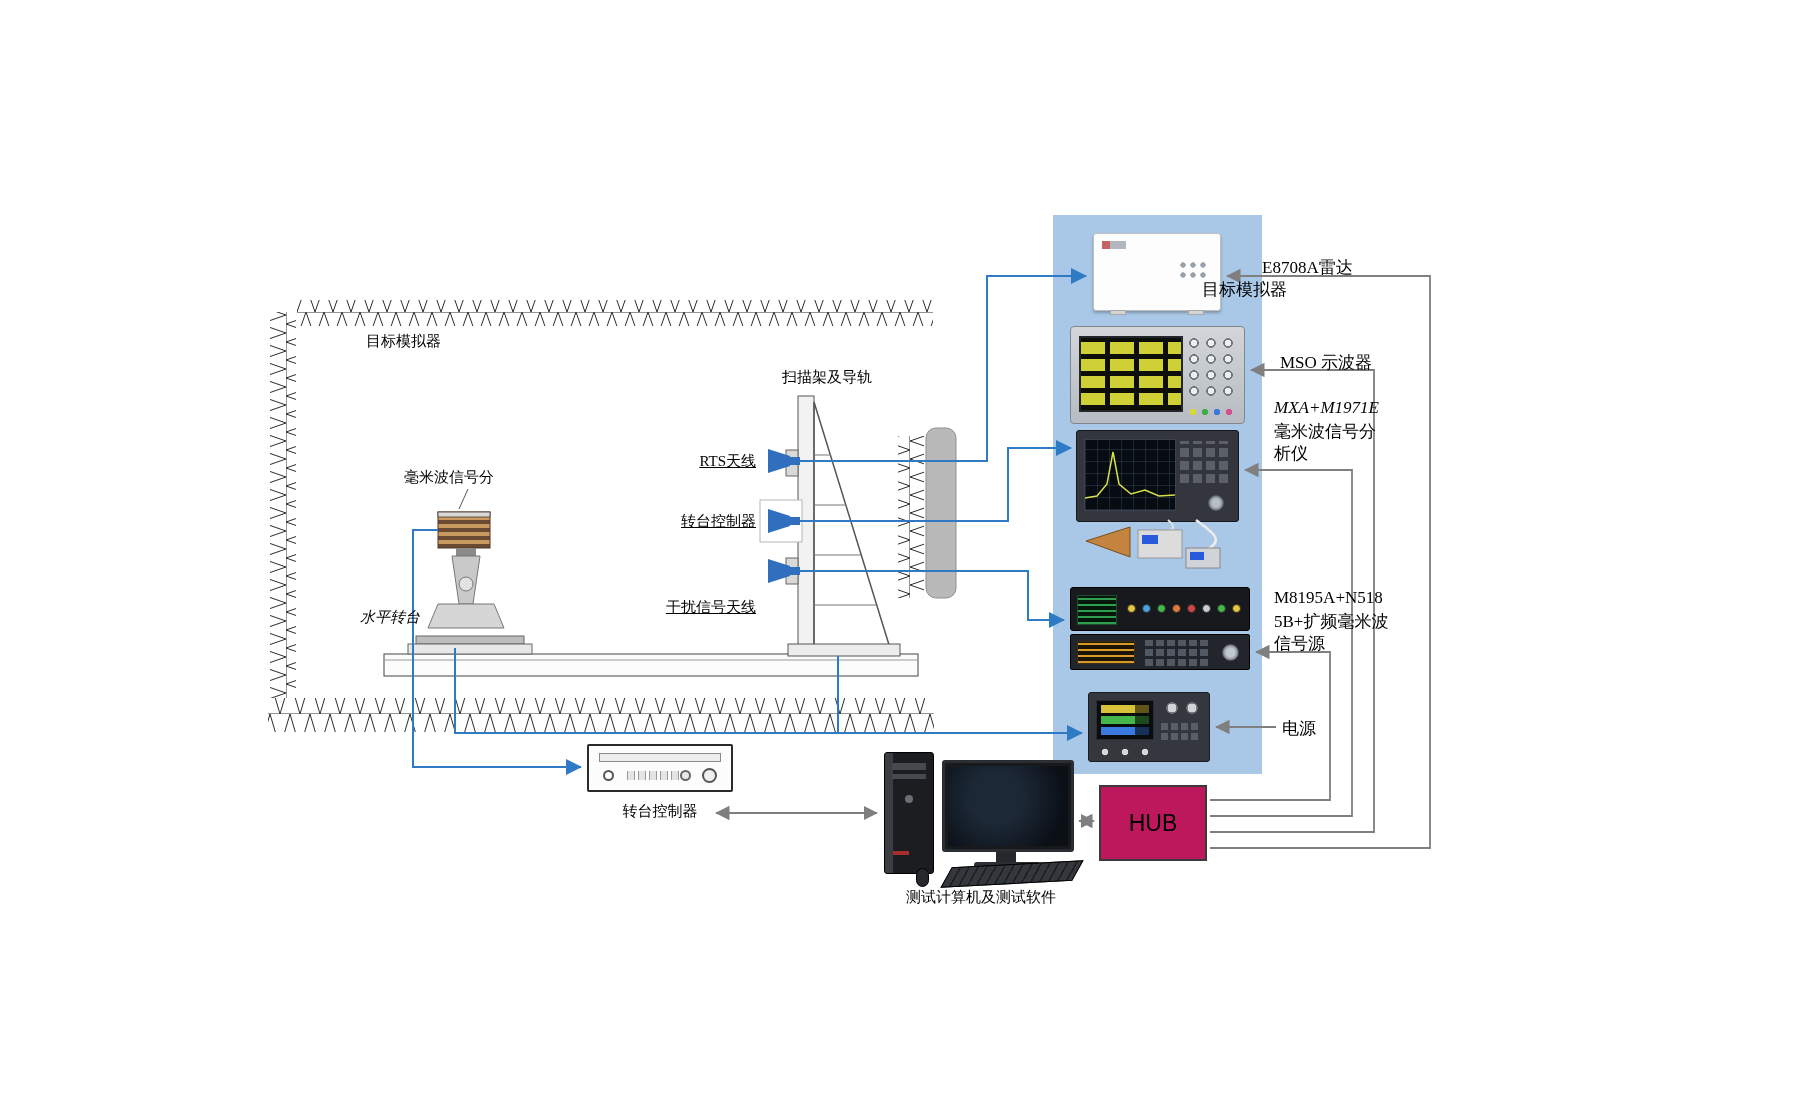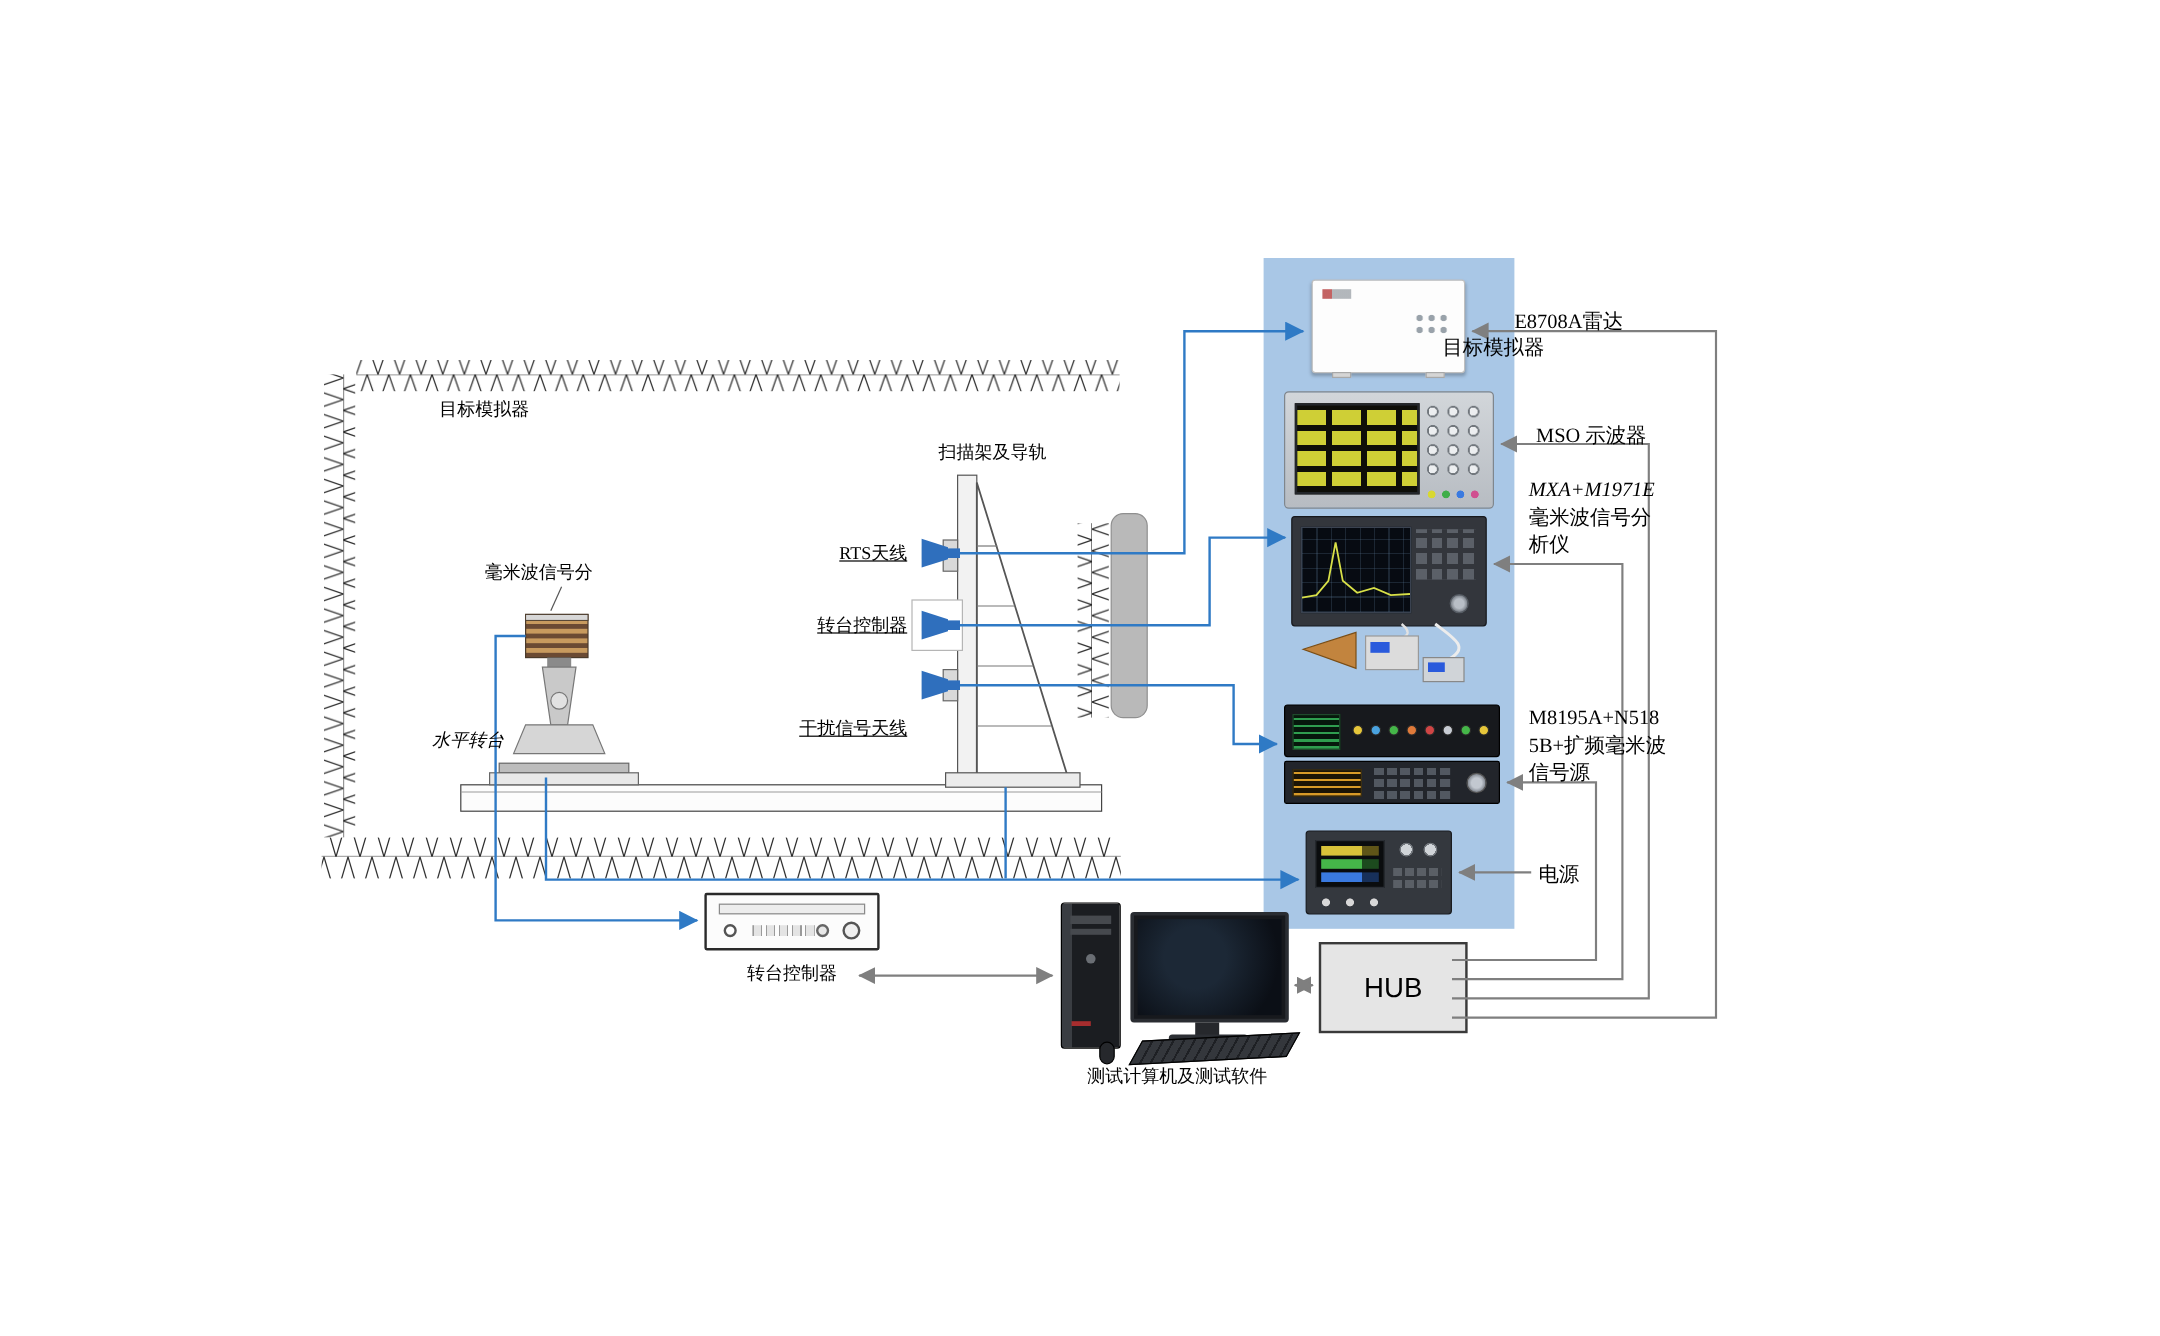--- a/index.html
+++ b/index.html
@@ -115,21 +115,21 @@
   .pc-monitor { left:942px; top:760px; width:132px; height:92px; background:#17191d; border:3px solid #2a2d32; border-radius:3px; z-index:1; }
   .pc-screen { position:absolute; inset:3px; background:radial-gradient(circle at 40% 40%, #1c2836 0 30%, #0b0f16 80%); }
   .pc-stand { left:996px; top:852px; width:20px; height:11px; background:#26282c; z-index:1; }
   .pc-base { left:974px; top:862px; width:66px; height:7px; background:#2c2f34; border-radius:3px; z-index:1; }
   .pc-kbd { left:946px; top:864px; width:132px; height:20px; background:#1e2024; border:1px solid #000; z-index:2;
       transform:rotate(-3deg) skewX(-32deg);
       background-image:repeating-linear-gradient(90deg, #34373c 0 7px, #1e2024 7px 9px); }
   .pc-mouse { left:916px; top:868px; width:13px; height:19px; border-radius:7px; background:#26282c; border:1px solid #000; z-index:2; }
 
   
-  .hub { left:1099px; top:785px; width:124px; height:76px; background:#e5e5e5; border:2px solid #3a3a3a;
+  .hub { left:1099px; top:785px; width:108px; height:76px; background:#be185d; border:2px solid #3a3a3a;
       display:flex; align-items:center; justify-content:center; font-size:23px; color:#000; z-index:1; }
 </style>
 </head>
 <body>
 
 <div class="canvas">
 
 
   <div class="panel-blue"></div>
 

